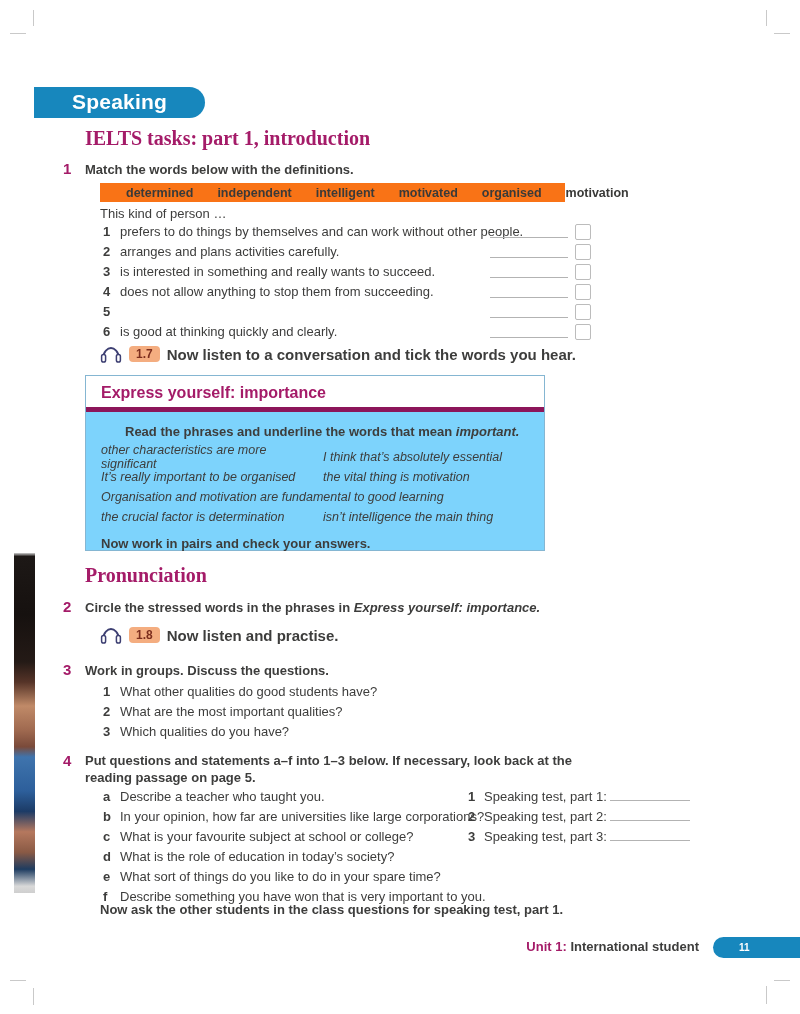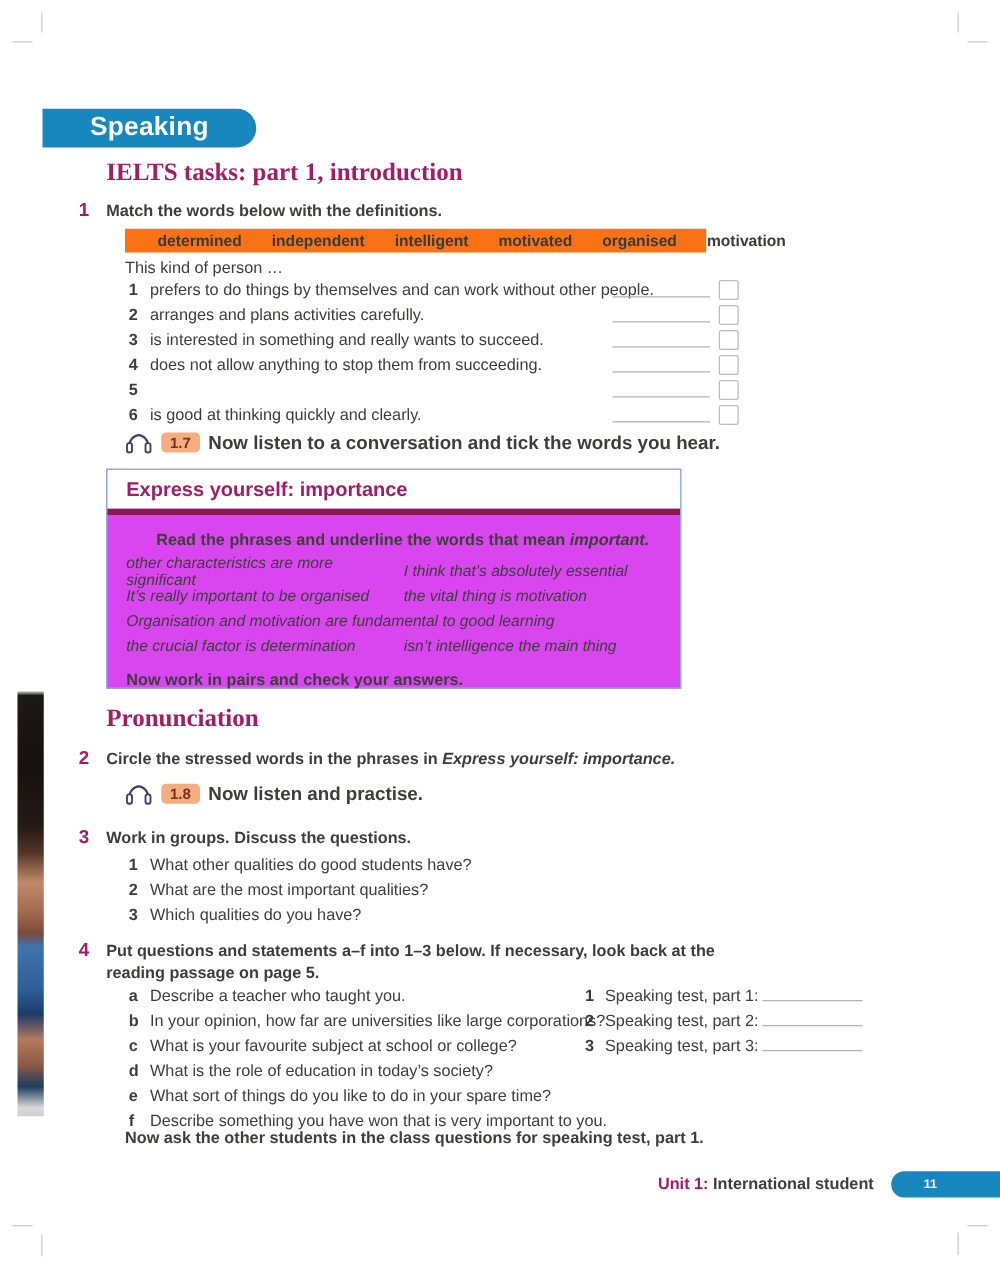--- a/index.html
+++ b/index.html
@@ -33,21 +33,21 @@
   .def-row .checkbox { position:absolute; left:512px; top:0px; width:16px; height:16px;
     border:1px solid #bcbcbc; border-radius:2px; background:#fff; }
 
   .listen-row { position:absolute; display:flex; align-items:flex-start; gap:7px; }
   .track-badge { background:#f4ad80; color:#7d2e1d; font-weight:bold; font-size:12px;
     padding:1px 7px; border-radius:4px; }
   .listen-text { font-weight:bold; font-size:15px; }
 
   
   .express { position:absolute; left:85px; top:375px; width:460px; height:176px;
-    border:1px solid #85b6d2; background:#d946ef; }
+    border:1px solid #85b6d2; background:#7dd3fc; }
   .express .head { background:#ffffff; height:31px; padding:8px 0 0 15px; }
   .express .head .title { color:#a41b68; font-weight:bold; font-size:16px; }
   .express .rule { height:5px; background:#8c165a; }
   .express .body { padding:12px 15px 0 15px; }
   .express .read { font-weight:bold; font-size:13px; margin-bottom:8px;padding-left:24px; }
   .phrase-row { display:flex; font-style:italic; font-size:12.5px; height:20px; align-items:center; }
   .phrase-row .pl { width:222px; }
   .express .pairs { font-weight:bold; font-size:13px; margin-top:9px; }
 
   .q-row { position:absolute; font-size:13px; }

